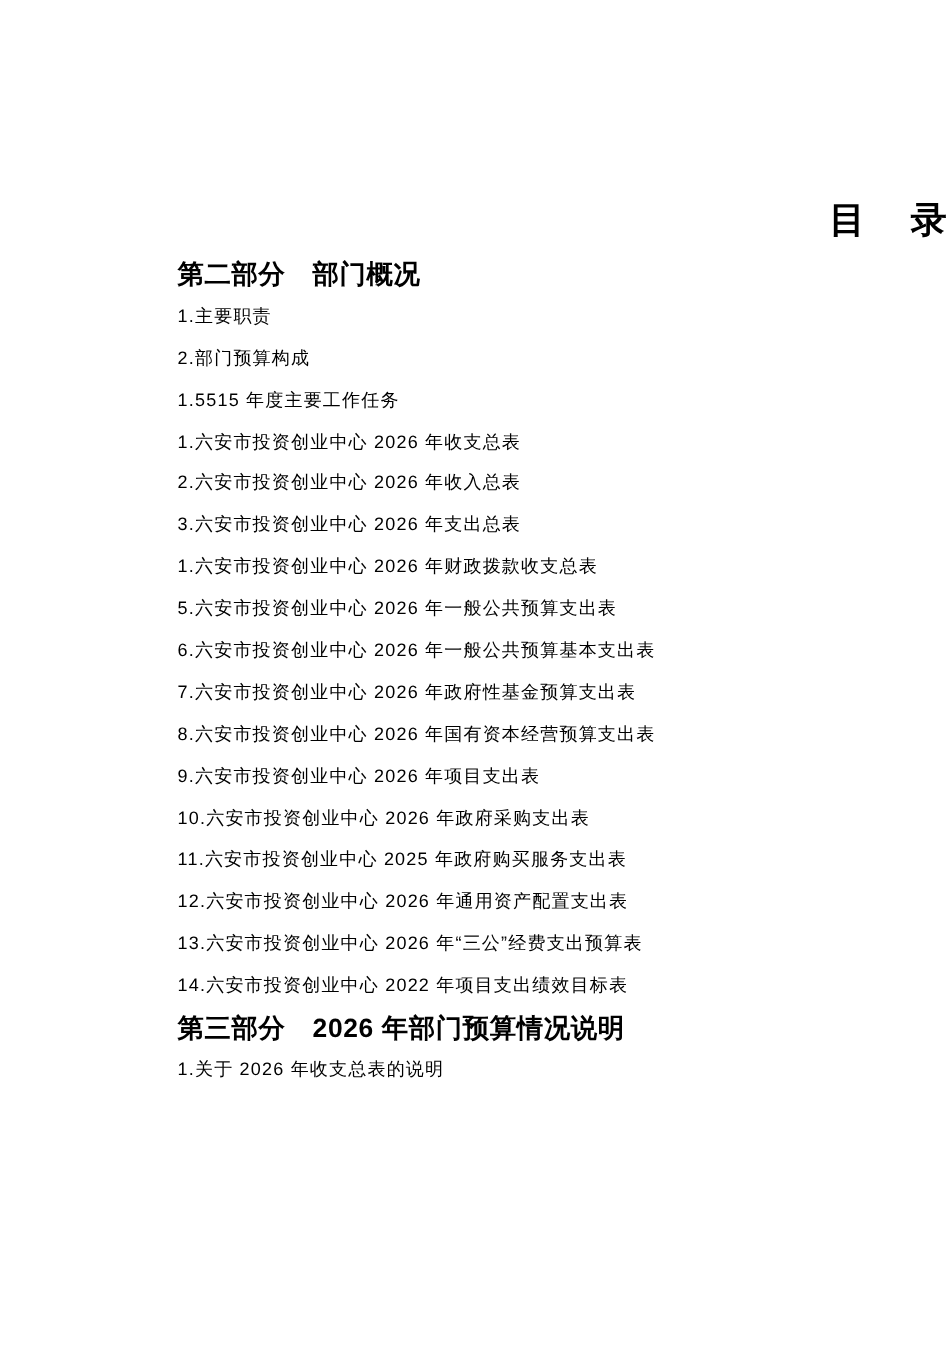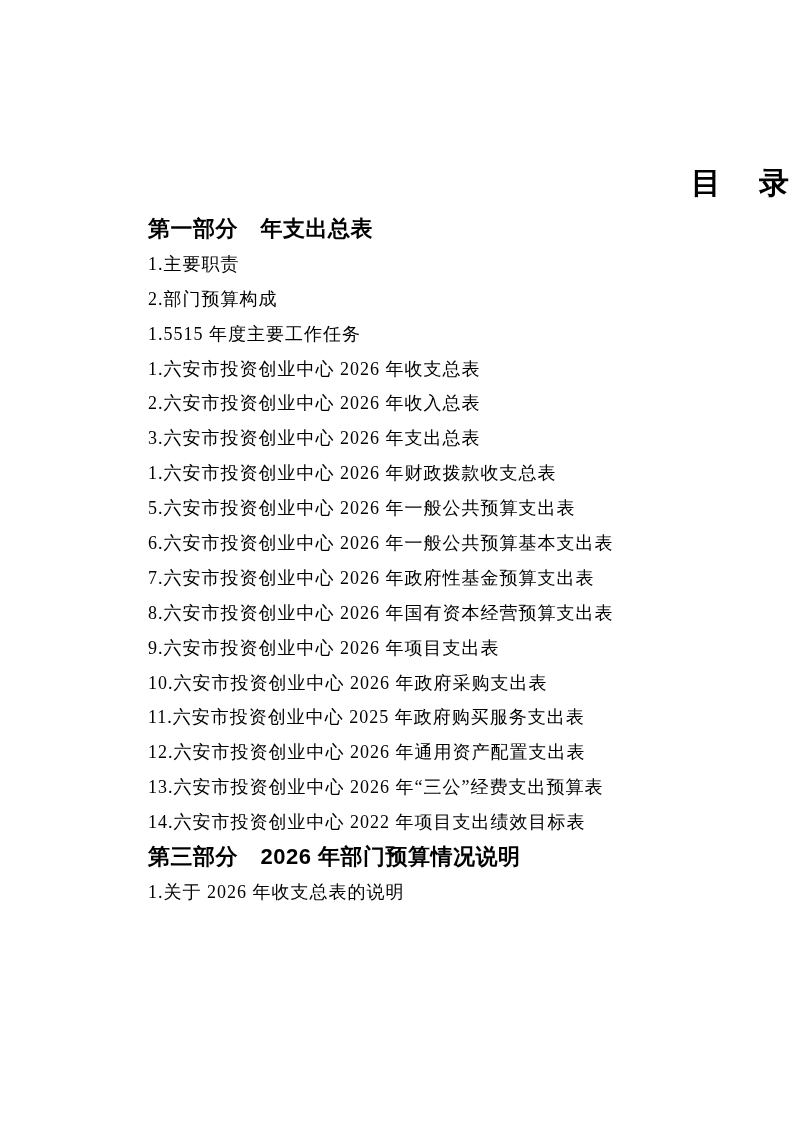--- a/index.html
+++ b/index.html
@@ -33,41 +33,41 @@
     position: absolute;
     left: 148px;
     top: 212px;
     right: 60px;
   }
   .toc-line {
     display: block;
     height: 34.9px;
     line-height: 34.9px;
     white-space: nowrap;
-    font-size: 18px;
+    font-size: 15px;
     letter-spacing: 1px;
-    font-family: Liberation Serif, serif;
+    font-family: Liberation Sans, sans-serif;
   }
   .toc-heading {
     font-family: "Liberation Sans", "DejaVu Sans", sans-serif;
     font-size: 22px;
     font-weight: bold;
     letter-spacing: 0.5px;
   }
 </style>
 </head>
 <body>
 
 <div class="page">
 
   <div class="doc-title">目　录</div>
 
   <div class="toc">
 
-    <div class="toc-line toc-heading">第一部分　年支出总表</div>
+    <div class="toc-line toc-heading">第二部分　部门概况</div>
     <div class="toc-line">1.主要职责</div>
     <div class="toc-line">2.部门预算构成</div>
     <div class="toc-line">1.5515 年度主要工作任务</div>
 
     <div class="toc-line">1.六安市投资创业中心 2026 年收支总表</div>
     <div class="toc-line">2.六安市投资创业中心 2026 年收入总表</div>
     <div class="toc-line">3.六安市投资创业中心 2026 年支出总表</div>
     <div class="toc-line">1.六安市投资创业中心 2026 年财政拨款收支总表</div>
     <div class="toc-line">5.六安市投资创业中心 2026 年一般公共预算支出表</div>
     <div class="toc-line">6.六安市投资创业中心 2026 年一般公共预算基本支出表</div>

